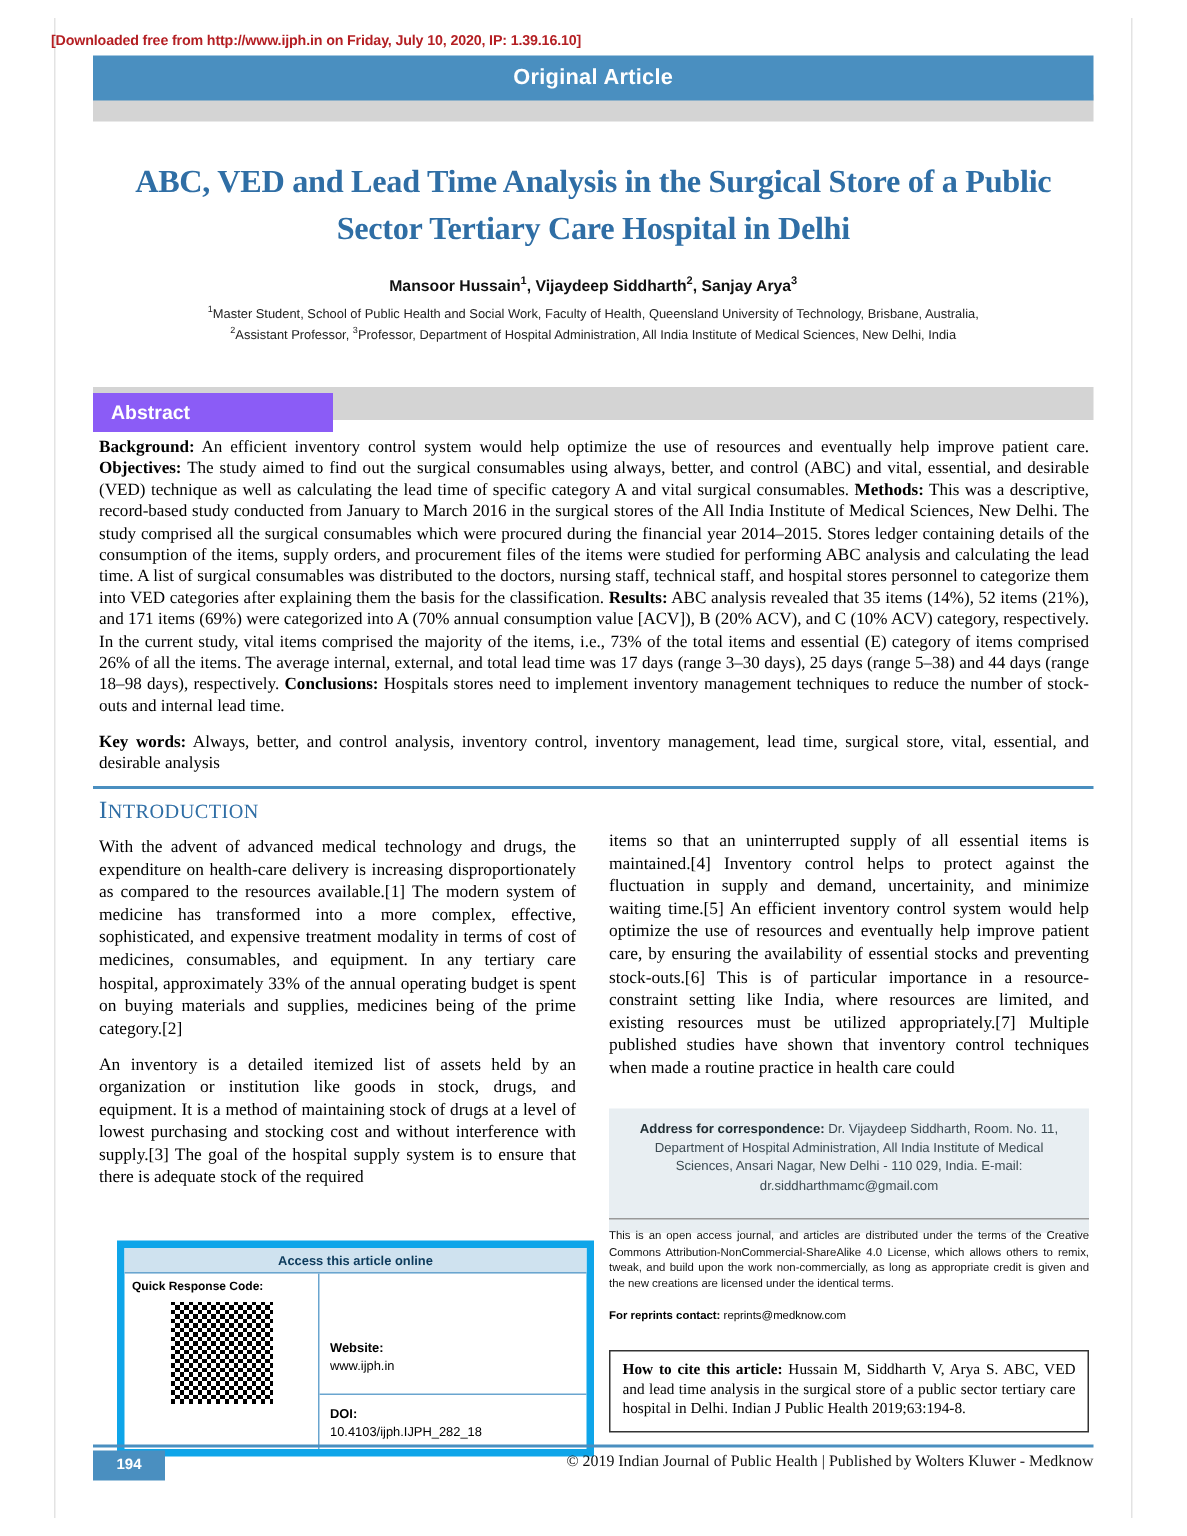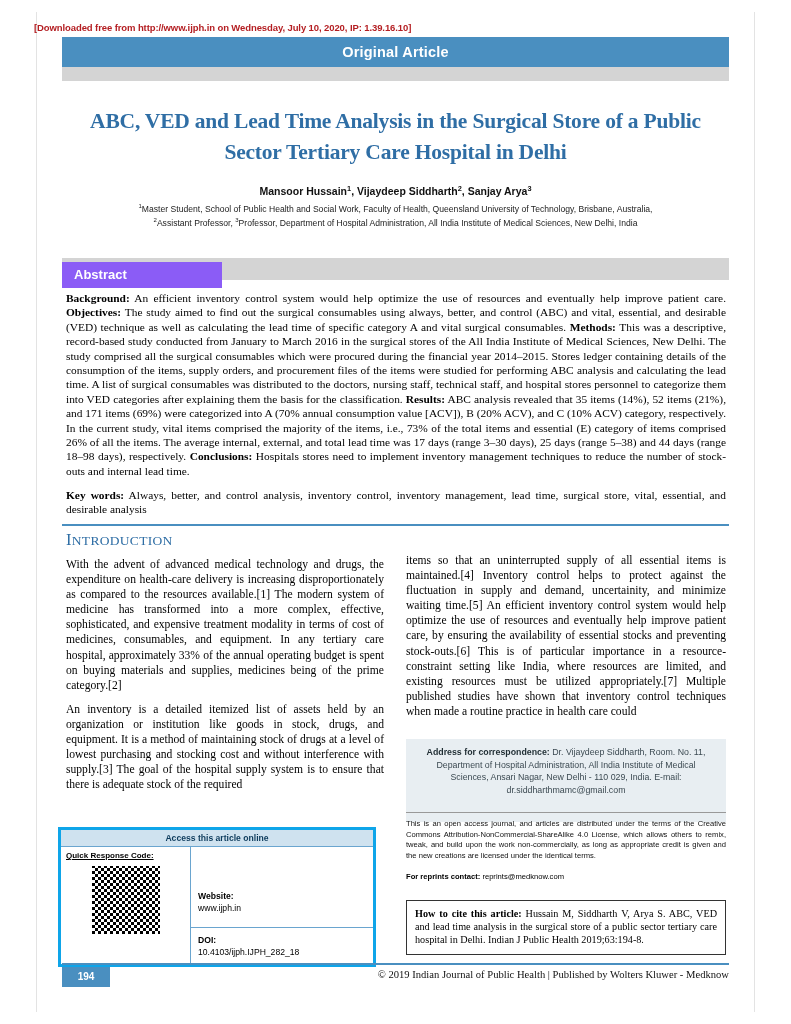--- a/index.html
+++ b/index.html
@@ -183,24 +183,24 @@
     margin: 0 0 9px 0;
     font-size: 11.6px;
     line-height: 15.1px;
     text-align: justify;
   }
   p.body.first { text-indent: 0; }
 
   
   .access-box {
     position: absolute;
-    left: 58px;
+    left: 78px;
     top: 827px;
     width: 318px;
-    border: 3px solid #0ea5e9;
+    border: 5px solid #0ea5e9;
     box-sizing: border-box;
   }
   .access-title {
     background: #cfe2ef;
     text-align: center;
     font-family: "Liberation Sans", sans-serif;
     font-size: 8.6px;
     font-weight: bold;
     padding: 3px 0;
     border-bottom: 1px solid #6aa5cf;
@@ -214,21 +214,20 @@
     box-sizing: border-box;
     text-align: center;
   }
   .qr-label {
     font-family: "Liberation Sans", sans-serif;
     font-size: 8px;
     font-weight: bold;
     display: block;
     margin-bottom: 3px;
     text-align: left;
-    text-decoration: underline;
   }
   .qr-img {
     width: 68px; height: 68px;
     margin: 0 auto;
     background:
       repeating-linear-gradient(0deg, #000 0 3px, #fff 3px 6px),
       repeating-linear-gradient(90deg, #000 0 3px, #fff 3px 6px);
     background-blend-mode: difference;
     border: 3px solid #fff;
     outline: 1px solid #fff;
@@ -357,21 +356,21 @@
   }
 </style>
 </head>
 <body>
 
 <div class="page">
 
   <div class="edge-line"></div>
   <div class="edge-line-r"></div>
 
-  <div class="download-bar">[Downloaded free from http://www.ijph.in on Wednesday, July 10, 2020, IP: 1.39.16.10]</div>
+  <div class="download-bar">[Downloaded free from http://www.ijph.in on Friday, July 10, 2020, IP: 1.39.16.10]</div>
 
   <div class="oa-wrap">
     <div class="oa-gray"></div>
     <div class="oa-blue">Original Article</div>
   </div>
 
   <div class="title">ABC, VED and Lead Time Analysis in the Surgical Store of a Public Sector Tertiary Care Hospital in Delhi</div>
 
   <div class="authors">
     Mansoor Hussain<sup>1</sup>, Vijaydeep Siddharth<sup>2</sup>, Sanjay Arya<sup>3</sup>

